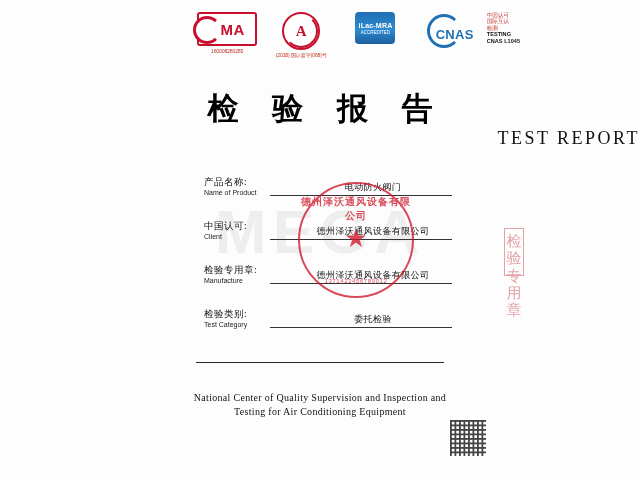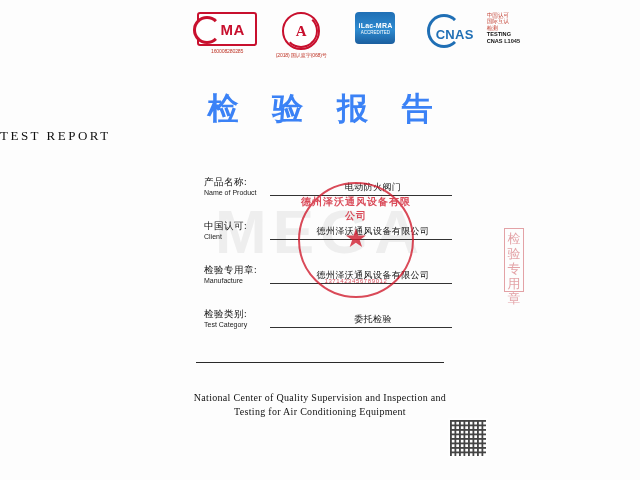--- a/index.html
+++ b/index.html
@@ -175,29 +175,29 @@
   .title-cn {
     position: absolute;
     top: 88px;
     left: 0; right: 0;
     text-align: center;
     font-family: "Liberation Serif", serif;
     font-size: 31px;
     font-weight: bold;
     letter-spacing: 13px;
     text-indent: 13px;
-    color: #3b82f6;
+    color: #000000;
   }
   .title-en {
     position: absolute;
     top: 128px;
     left: 0; right: 0;
-    text-align: left;
-    font-family: "Liberation Serif", serif;
-    font-size: 13px;
+    text-align: right;
+    font-family: "Liberation Serif", serif;
+    font-size: 18px;
     letter-spacing: 2.5px;
     color: #101010;
   }
   .report-no {
     position: absolute;
     top: 152px;
     left: 0; right: 0;
     text-align: center;
     font-family: "Liberation Sans", sans-serif;
     font-size: 9px;
@@ -311,26 +311,26 @@
     color: #d0182b;
     letter-spacing: 0.6px;
   }
 
   
   .side-stamp {
     position: absolute;
     right: 116px;
     top: 228px;
     width: 20px;
-    height: 64px;
+    height: 48px;
     border: 1.5px solid #d46b72;
     color: #d46b72;
     opacity: 0.62;
     font-family: Liberation Sans, sans-serif;
-    font-size: 13px;
+    font-size: 15px;
     line-height: 1.15;
     text-align: center;
     padding-top: 3px;
     box-sizing: border-box;
     letter-spacing: 0px;
   }
 
   
   .footer-rule {
     position: absolute;

